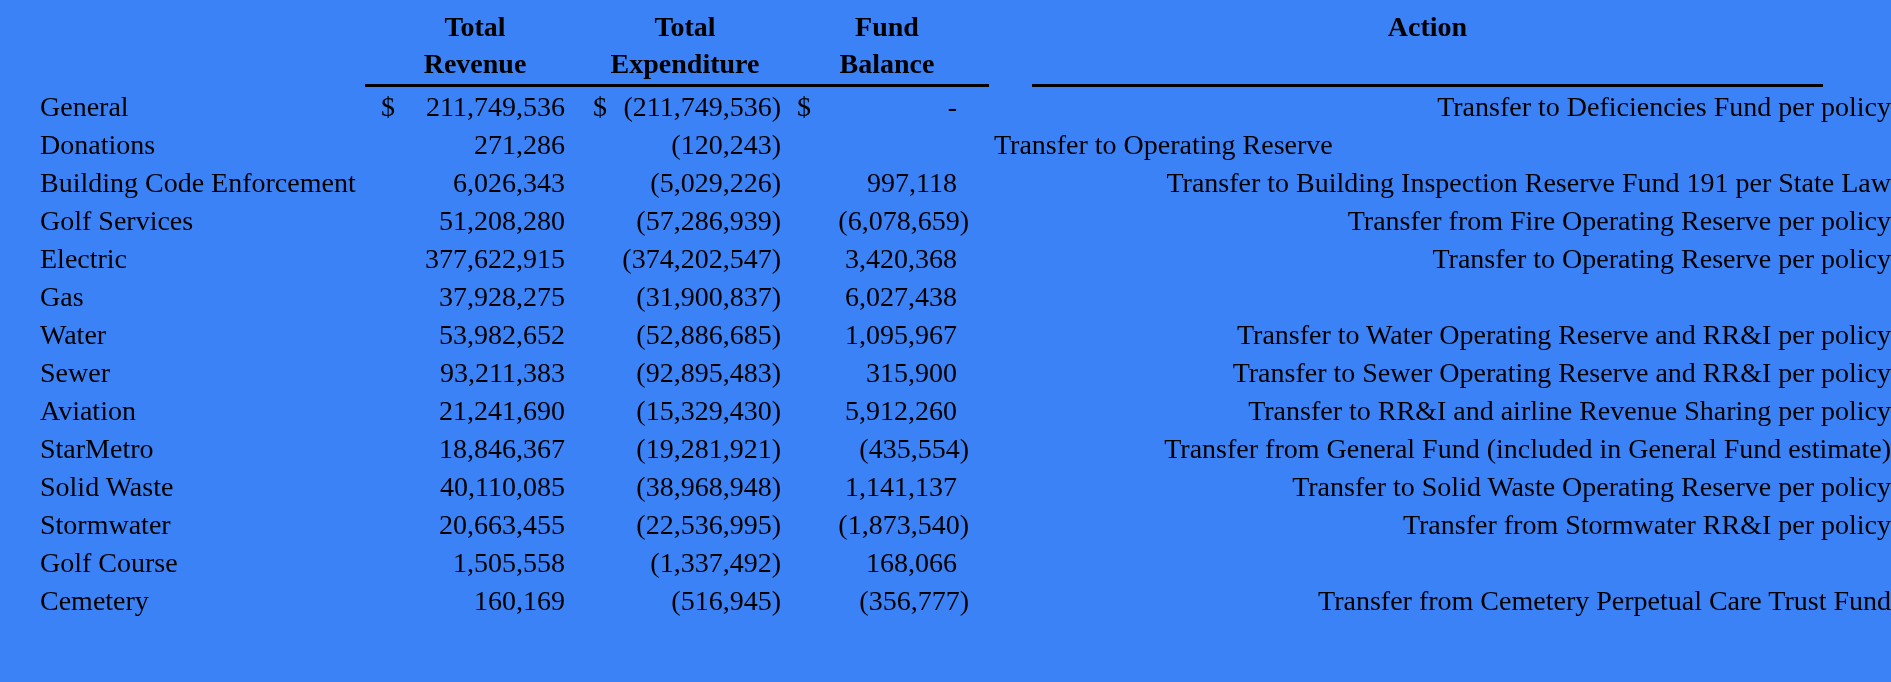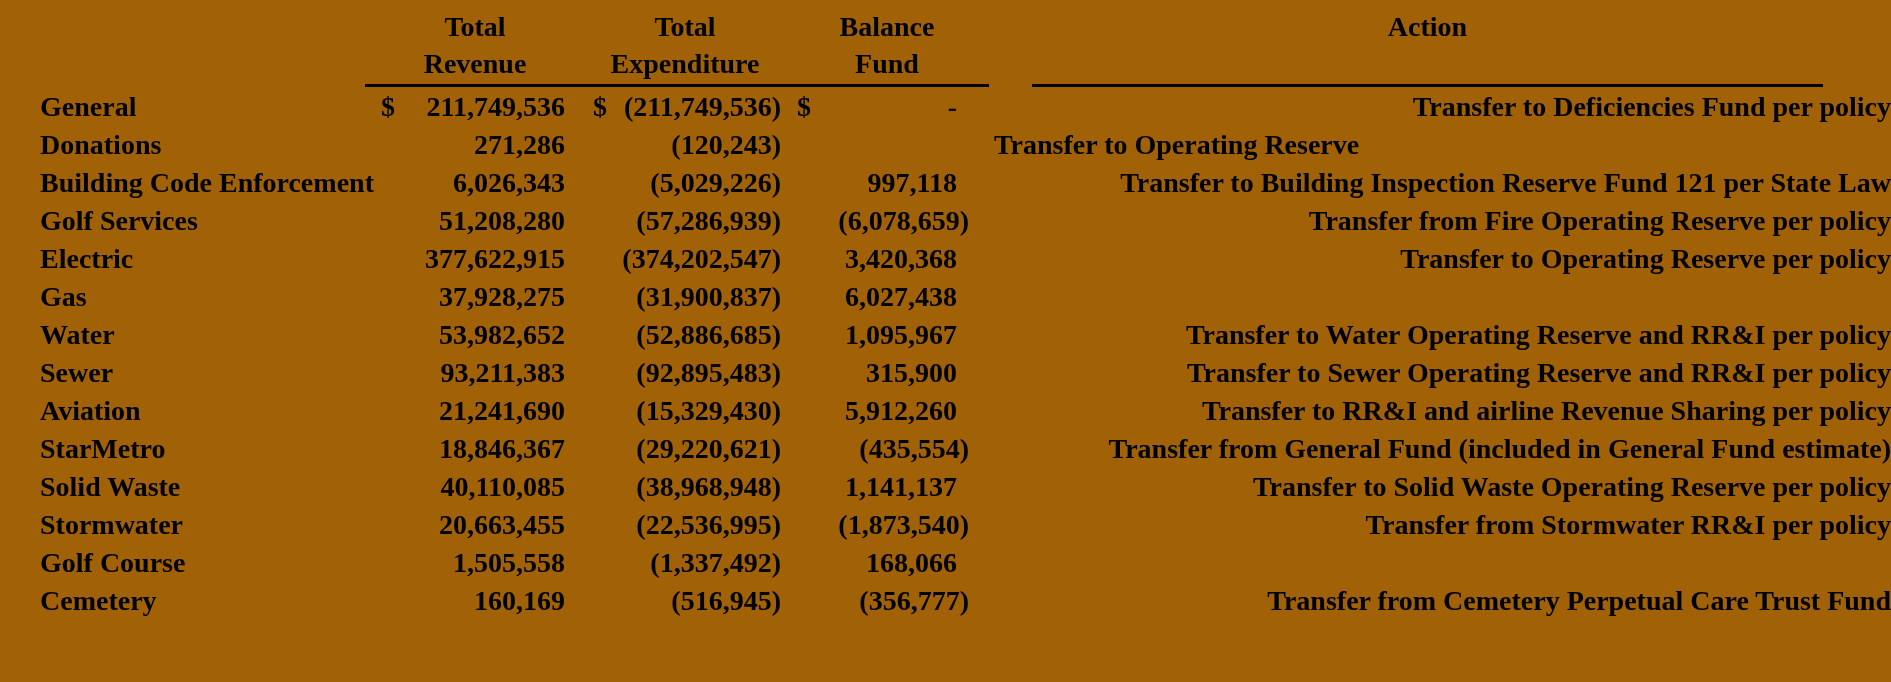--- a/index.html
+++ b/index.html
@@ -1,20 +1,20 @@
 <!DOCTYPE html>
 <html><head>
 <meta charset="utf-8">
 <style>
   html, body { margin: 0; padding: 0; background: #fff; }
   .page {
     position: relative;
     width: 1891px;
     height: 682px;
-    background: #a16207;
+    background: #3b82f6;
     color: #000000;
     font-family: "Liberation Serif", serif;
     font-size: 28px;
     overflow: hidden;
   }
   .grid-row {
     display: grid;
     grid-template-columns: 325px 220px 200px 204px 43px 859px;
     padding-left: 40px;
   }
@@ -35,21 +35,20 @@
     height: 3px;
     background: #000;
   }
   .rule-numeric { left: 365px; width: 624px; }
   .rule-action  { left: 1032px; width: 791px; }
   .rows {
     position: absolute;
     top: 88px;
     left: 0;
     right: 0;
-    font-weight: bold;
   }
   .row { height: 38px; line-height: 38px; }
   .cell { white-space: nowrap; overflow: visible; }
   .fund-cell { text-align: left; }
   .num-cell {
     display: flex;
     justify-content: space-between;
     align-items: baseline;
   }
   .num-cell .prefix { text-align: left; }
@@ -72,22 +71,22 @@
     </div>
     <div class="hcell">
       <span class="hline">Total</span>
       <span class="hline">Revenue</span>
     </div>
     <div class="hcell">
       <span class="hline">Total</span>
       <span class="hline">Expenditure</span>
     </div>
     <div class="hcell">
+      <span class="hline">Fund</span>
       <span class="hline">Balance</span>
-      <span class="hline">Fund</span>
     </div>
     <div class="hcell"></div>
     <div>
       <div class="action-hwrap">
         <span class="hline"></span>
         <span class="hline">Action</span>
       </div>
     </div>
   </div>
 
@@ -135,21 +134,21 @@
       </div>
       <div class="cell num-cell exp-cell">
         <span class="prefix"></span>
         <span class="val">(5,029,226)</span>
       </div>
       <div class="cell num-cell bal-cell">
         <span class="prefix"></span>
         <span class="val pos">997,118</span>
       </div>
       <div class="cell"></div>
-      <div class="cell action-cell">Transfer to Building Inspection Reserve Fund 121 per State Law</div>
+      <div class="cell action-cell">Transfer to Building Inspection Reserve Fund 191 per State Law</div>
     </div>
 
     <div class="row grid-row">
       <div class="cell fund-cell">Golf Services</div>
       <div class="cell num-cell rev-cell">
         <span class="prefix"></span>
         <span class="val pos">51,208,280</span>
       </div>
       <div class="cell num-cell exp-cell">
         <span class="prefix"></span>
@@ -253,21 +252,21 @@
     </div>
 
     <div class="row grid-row">
       <div class="cell fund-cell">StarMetro</div>
       <div class="cell num-cell rev-cell">
         <span class="prefix"></span>
         <span class="val pos">18,846,367</span>
       </div>
       <div class="cell num-cell exp-cell">
         <span class="prefix"></span>
-        <span class="val">(29,220,621)</span>
+        <span class="val">(19,281,921)</span>
       </div>
       <div class="cell num-cell bal-cell">
         <span class="prefix"></span>
         <span class="val">(435,554)</span>
       </div>
       <div class="cell"></div>
       <div class="cell action-cell">Transfer from General Fund (included in General Fund estimate)</div>
     </div>
 
     <div class="row grid-row">

